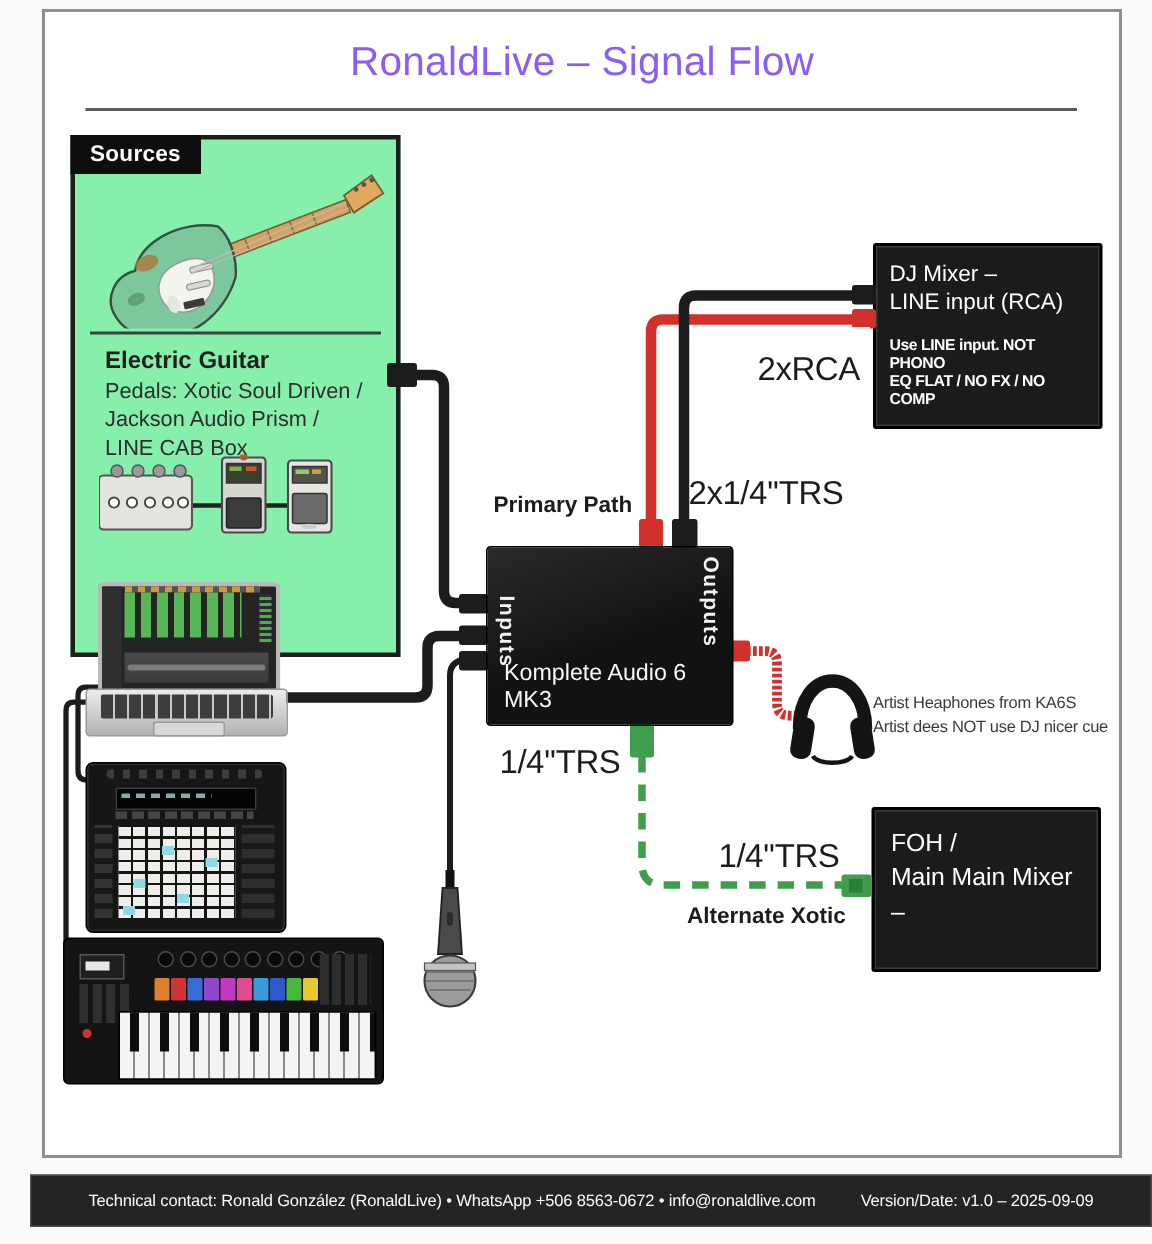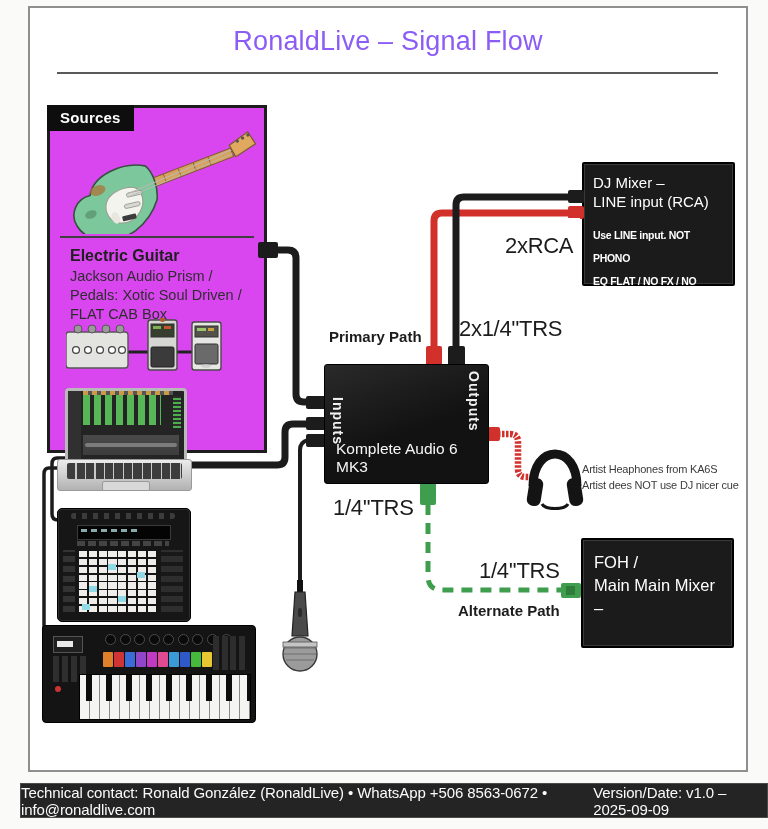--- a/index.html
+++ b/index.html
@@ -2,31 +2,31 @@
 <html style="--cable-red: #d2302a; --cable-black: #1c1c1c; --cable-green: #3f9e4d; --box-dark: #1b1b1b;"><head>
 <meta charset="utf-8">
 <style>
   html,body{margin:0;padding:0;}
   body{width:768px;height:829px;background:#fafaf8;font-family:"Liberation Sans",sans-serif;position:relative;overflow:hidden;}
   .canvas{position:absolute;left:28px;top:6px;width:720px;height:766px;background:#ffffff;border:2px solid #8f8f8f;box-sizing:border-box;}
   .title{position:absolute;left:0;right:0;top:18px;text-align:center;font-size:27px;font-weight:500;color:#8b5cf6;letter-spacing:.2px;}
   .title-rule{position:absolute;left:27px;right:28px;top:64px;border-top:2px solid #5a5a5a;}
 
   
-  .sources-box{position:absolute;left:17px;top:82px;width:220px;height:348px;border:3px solid #1d1d1d;background:#d946ef;box-sizing:border-box;margin-top:15px;}
+  .sources-box{position:absolute;left:17px;top:82px;width:220px;height:348px;border:3px solid #1d1d1d;background:#86efac;box-sizing:border-box;}
   .sources-tab{position:absolute;left:-3px;top:-3px;background:#0e0e0e;color:#fff;font-size:15px;font-weight:bold;padding:4px 13px 5px;letter-spacing:.2px;}
   .sources-divider{position:absolute;left:10px;right:10px;top:128px;border-top:2px solid #3f3f3f;}
   .sources-text{position:absolute;left:20px;top:138px;color:#2e2e2e;font-size:14.5px;line-height:19px;}
   .sources-text .dev{font-weight:bold;font-size:16px;margin-bottom:2px;color:#1f1f1f;}
 
   
   .hwbox{position:absolute;background:#1b1b1b;border:2px solid #000;box-sizing:border-box;color:#fff;border-radius:2px;box-shadow:0 0 0 1px #3a3a3a inset;}
   .dj-box{left:552px;top:154px;width:153px;height:124px;padding:9px 9px;}
   .dj-title{font-size:15px;line-height:19px;font-weight:500;}
-  .dj-note{margin-top:13px;font-size:10.5px;line-height:23px;font-weight:bold;letter-spacing:-.3px;}
+  .dj-note{margin-top:13px;font-size:10.5px;line-height:12px;font-weight:bold;letter-spacing:-.3px;}
   .foh-box{left:551px;top:530px;width:153px;height:110px;padding:11px 11px;}
   .foh-title{font-size:16.5px;line-height:23px;font-weight:500;}
 
   .iface{position:absolute;left:294px;top:356px;width:163px;height:118px;background:linear-gradient(160deg,#2a2a2a,#121212 55%);border:1px solid #000;border-radius:3px;color:#fff;z-index:3;}
   .v-label{position:absolute;writing-mode:vertical-rl;font-size:14px;font-weight:bold;color:#f2f2f2;letter-spacing:1px;}
   .iface-name{position:absolute;left:11px;bottom:7px;font-size:15.5px;font-weight:500;color:#f7f7f7;}
 
   .label{position:absolute;color:#1c1c1c;z-index:4;white-space:nowrap;}
   .path-label{font-size:15px;font-weight:bold;}
   .conn-label{font-size:22px;letter-spacing:-.3px;}
@@ -67,21 +67,21 @@
   .kb-btns{position:absolute;left:10px;top:30px;width:34px;height:26px;background:repeating-linear-gradient(90deg,#333 0 6px,#141414 6px 9px),repeating-linear-gradient(0deg,#333 0 5px,#141414 5px 8px);opacity:.9;}
   .kb-dot{position:absolute;left:12px;top:60px;width:6px;height:6px;border-radius:50%;background:#c33;}
   .kb-knobs{position:absolute;left:62px;top:8px;display:flex;gap:3.5px;}
   .kb-knobs i{width:9px;height:9px;border-radius:50%;background:#0a0a0a;border:1.5px solid #4c4c4c;}
   .kb-pads{position:absolute;left:60px;top:26px;display:flex;gap:1.5px;}
   .kb-pads i{width:9.5px;height:15px;border-radius:1px;}
   .kb-minis{position:absolute;left:170px;top:10px;width:34px;height:34px;background:repeating-linear-gradient(90deg,#2d2d2d 0 6px,#141414 6px 8.5px),repeating-linear-gradient(0deg,#2d2d2d 0 6px,#141414 6px 8.5px);}
   .kb-keys{position:absolute;left:36px;top:48px;width:170px;height:44px;background:repeating-linear-gradient(90deg,#f4f4f2 0 9px,#8a8a8a 9px 10px);border:1px solid #000;}
   .kb-blackkeys{position:absolute;left:0;top:0;width:100%;height:58%;background:repeating-linear-gradient(90deg,transparent 0 6.5px,#0d0d0d 6.5px 12.5px,transparent 12.5px 20px);}
 
-  .footer-bar{position:absolute;left:20px;top:783px;width:748px;height:35px;background:#242424;border:1px solid #4a4a4a;box-sizing:border-box;color:#fbfbfb;display:flex;align-items:center;justify-content:center;gap:30px;font-size:15px;letter-spacing:-.1px;z-index:5;}
+  .footer-bar{position:absolute;left:20px;top:783px;width:748px;height:35px;background:#242424;border:1px solid #4a4a4a;box-sizing:border-box;color:#fbfbfb;display:flex;align-items:center;justify-content:center;gap:30px;font-size:11px;letter-spacing:-.1px;z-index:5;}
 </style>
 </head>
 <body>
 
 <div class="canvas">
 
   <div class="title">RonaldLive – Signal Flow</div>
   <div class="title-rule"></div>
 
   <svg class="cables" viewBox="0 0 720 766">
@@ -138,23 +138,23 @@
         <rect x="70" y="56" width="16" height="4" rx="2" fill="#d9d9d2" stroke="#888" stroke-width=".7" transform="rotate(8 78 58)"></rect>
         <rect x="64" y="66" width="16" height="4" rx="2" fill="#d9d9d2" stroke="#888" stroke-width=".7" transform="rotate(8 72 68)"></rect>
         <rect x="58" y="76" width="14" height="5" rx="1" fill="#3c3c3c" transform="rotate(8 65 78)"></rect>
         <line x1="70" y1="56" x2="184" y2="52" stroke="#b9b9b0" stroke-width="1"></line>
         <line x1="70" y1="59" x2="184" y2="56" stroke="#b9b9b0" stroke-width=".8"></line>
       </g>
     </svg>
     <div class="sources-divider"></div>
     <div class="sources-text">
       <div class="dev">Electric Guitar</div>
+      <div>Pedals: Xotic Soul Driven /</div>
       <div>Jackson Audio Prism /</div>
-      <div>Pedals: Xotic Soul Driven /</div>
-      <div>FLAT CAB Box</div>
+      <div>LINE CAB Box</div>
     </div>
     <svg class="device" style="left:16px;top:210px" width="184" height="54" viewBox="0 0 184 54">
       <line x1="58" y1="34" x2="82" y2="34" stroke="#222" stroke-width="3"></line>
       <line x1="108" y1="34" x2="126" y2="34" stroke="#222" stroke-width="3"></line>
       <rect x="0" y="14" width="62" height="36" rx="3" fill="#e3e3e0" stroke="#555" stroke-width="1.4"></rect>
       <circle cx="12" cy="11" r="4" fill="#9a9a9a" stroke="#555"></circle>
         <circle cx="26" cy="11" r="4" fill="#9a9a9a" stroke="#555"></circle>
         <circle cx="40" cy="11" r="4" fill="#9a9a9a" stroke="#555"></circle>
         <circle cx="54" cy="11" r="4" fill="#9a9a9a" stroke="#555"></circle>
       <circle cx="10" cy="32" r="3.4" fill="#fff" stroke="#444" stroke-width="1.3"></circle>
@@ -285,20 +285,20 @@
   <div class="hp-note">
     <div>Artist Heaphones from KA6S</div>
     <div>Artist dees NOT use DJ nicer cue</div>
   </div>
 
   <div class="label path-label" style="left:299px;top:320px;">Primary Path</div>
   <div class="label conn-label rca-bg" style="left:468px;top:210px;">2xRCA</div>
   <div class="label conn-label" style="left:429px;top:308px;">2x1/4''TRS</div>
   <div class="label conn-label" style="left:303px;top:487px;">1/4''TRS</div>
   <div class="label conn-label" style="left:449px;top:550px;">1/4''TRS</div>
-  <div class="label path-label" style="left:428px;top:594px;">Alternate Path</div>
+  <div class="label path-label" style="left:428px;top:594px;">Alternate Xotic</div>
 
 </div>
 
 <div class="footer-bar">
   <span>Technical contact: Ronald González (RonaldLive) • WhatsApp +506 8563-0672 • info@ronaldlive.com</span>
   <span>Version/Date: v1.0 – 2025-09-09</span>
 </div>
 
 </body></html>

